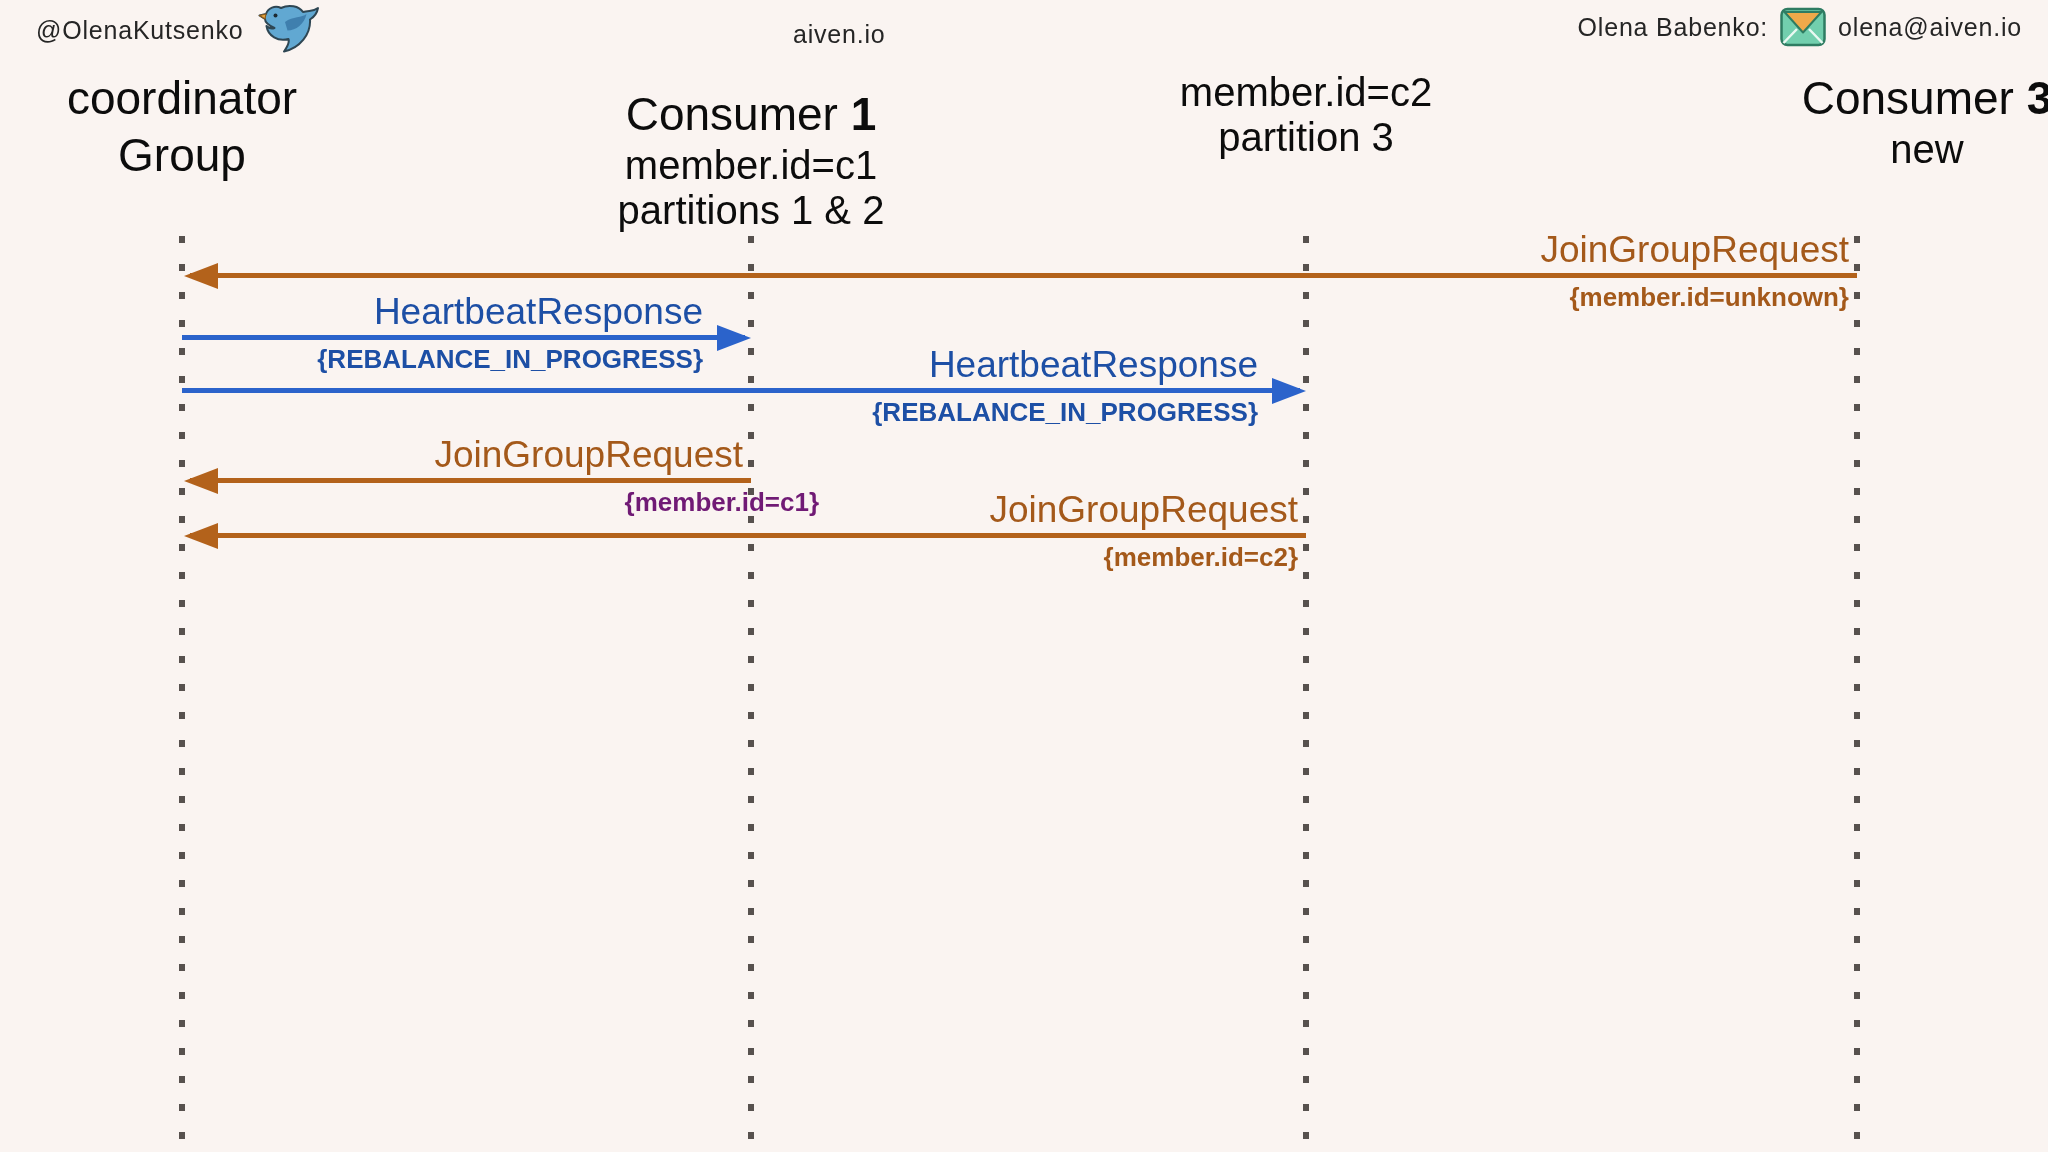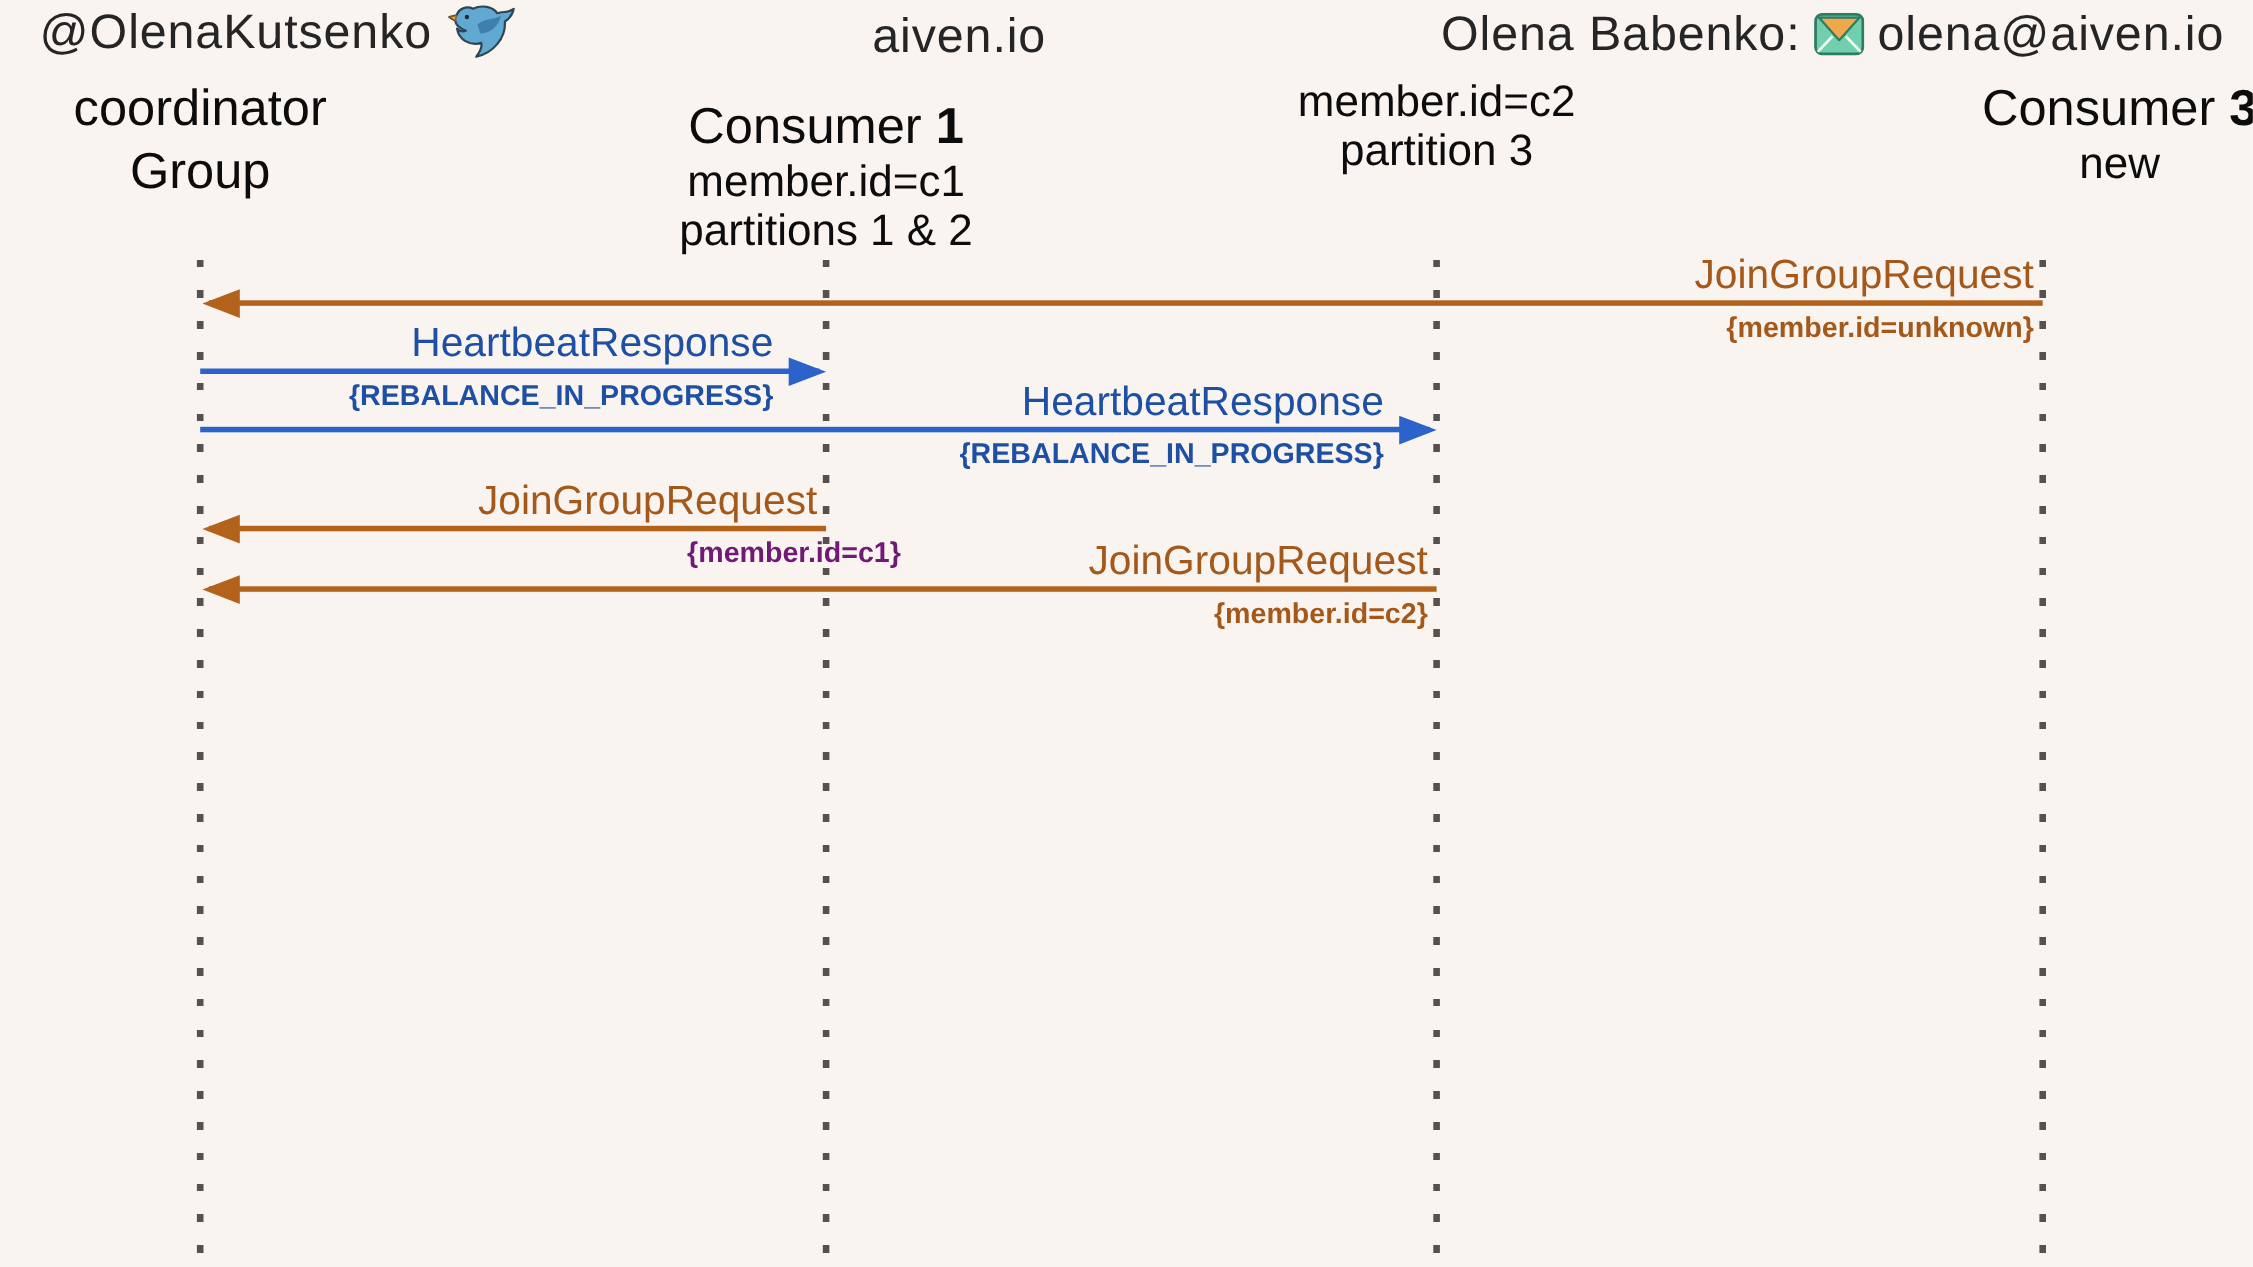--- a/index.html
+++ b/index.html
@@ -13,26 +13,26 @@
   }
 
   
   .tophdr {
     position: absolute;
     display: flex;
     align-items: center;
     font-family: "Liberation Sans", sans-serif;
     font-weight: 300;
     letter-spacing: 0.8px;
-    font-size: 44px;
+    font-size: 25px;
     color: #252525;
     white-space: nowrap;
   }
   #hdr-left   { left: 36px;  top: 4px;  gap: 14px; }
-  #hdr-center { left: 793px; top: 8px; }
+  #hdr-center { left: 793px; top: 20px; }
   #hdr-right  { right: 26px; top: 6px;  gap: 12px; }
   .hdr-icon { display: inline-block; line-height: 0; }
 
   
   .actor {
     position: absolute;
     top: 70px;
     transform: translateX(-50%);
     text-align: center;
     color: #0c0c0c;

